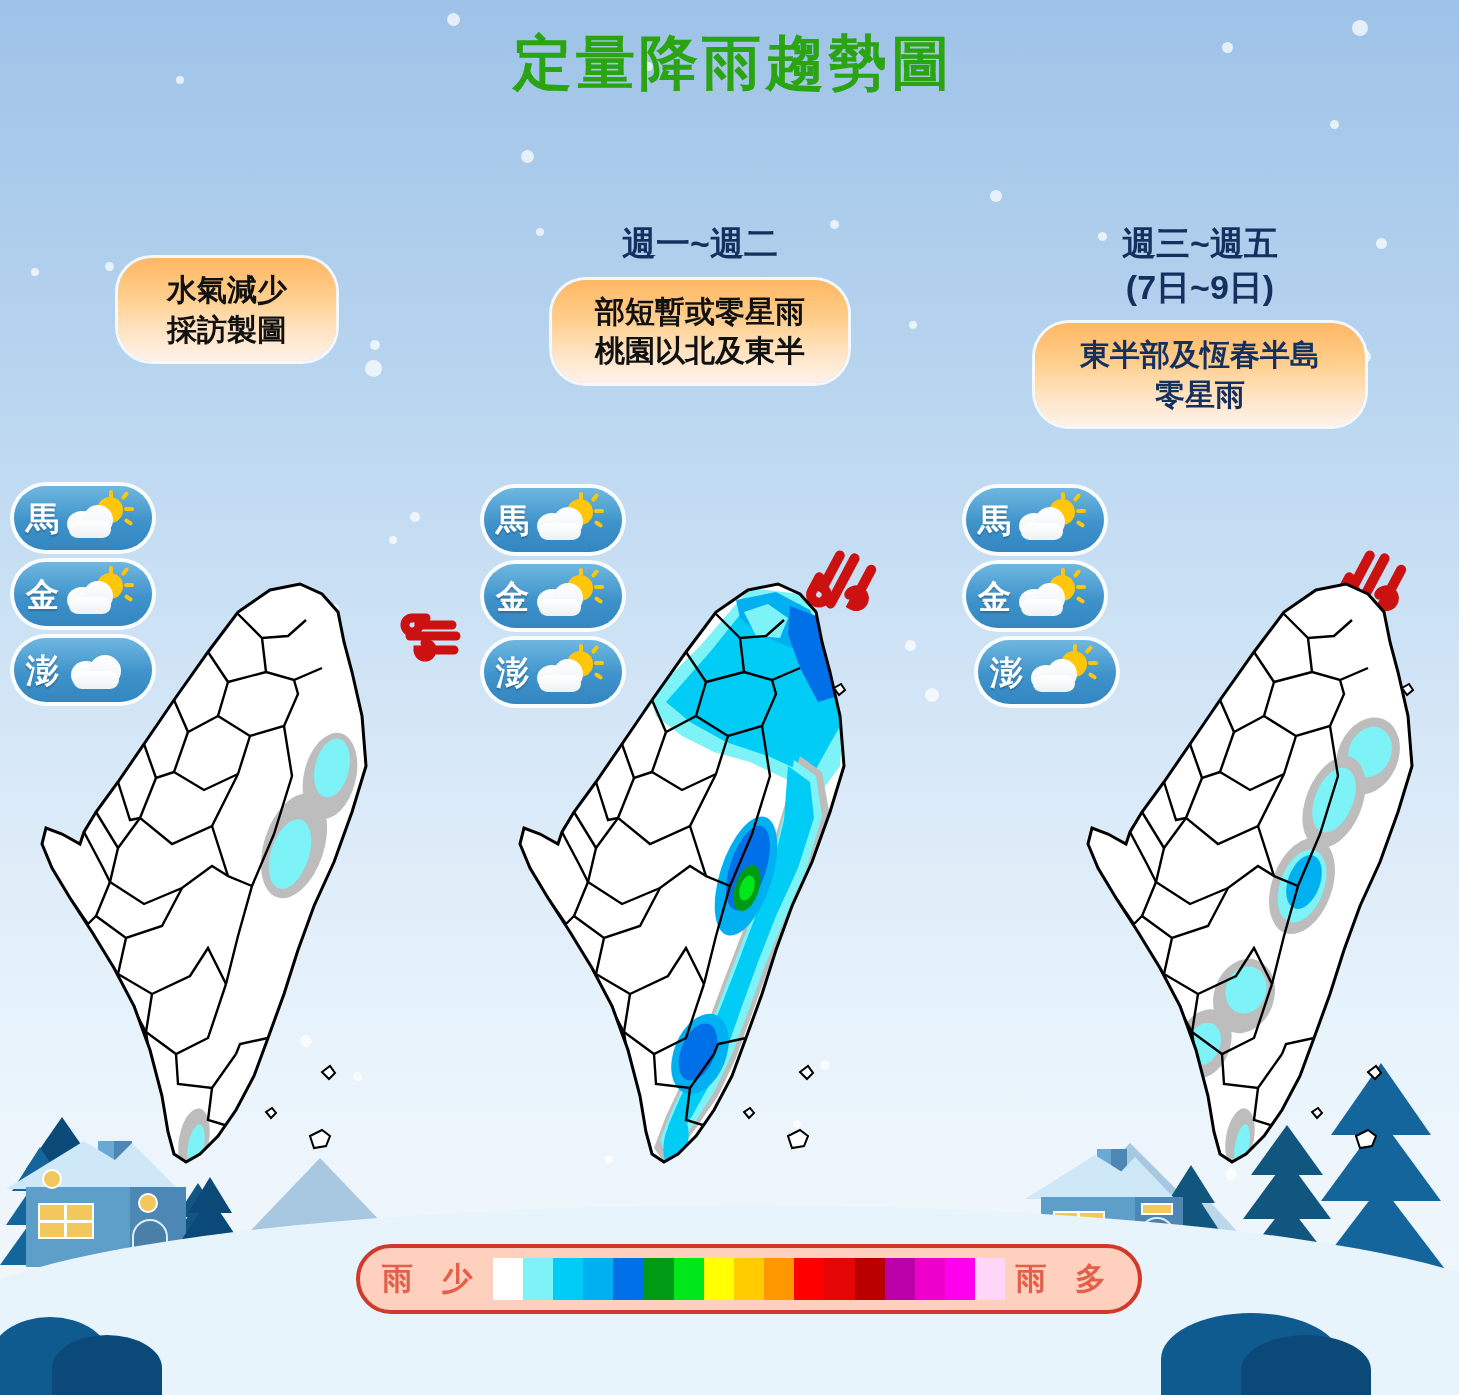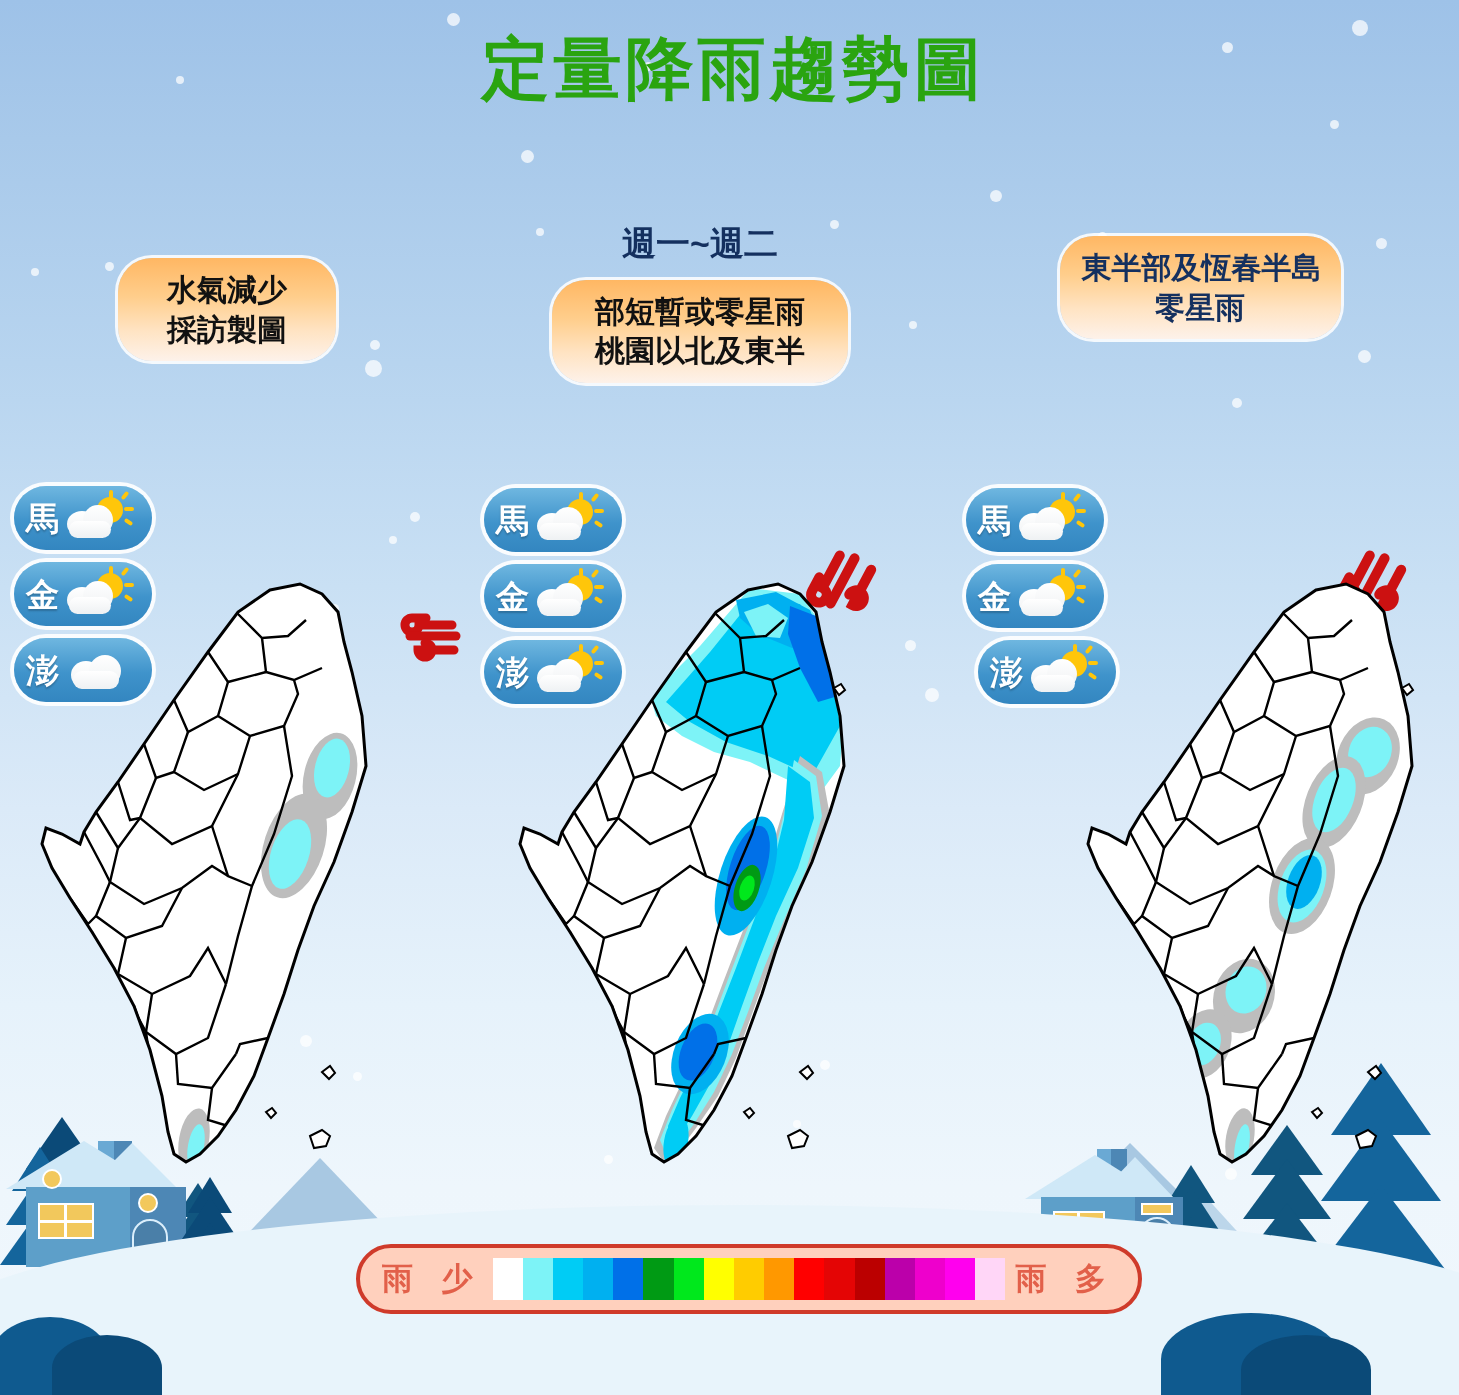--- a/index.html
+++ b/index.html
@@ -48,21 +48,21 @@
   .h-win { position:absolute; background:#f2c85c; border:2px solid #fff; }
   .h-door { position:absolute; background:#4a7fa8; border:2px solid #dbeefb;
             border-radius:18px 18px 0 0; }
   .h-circ { position:absolute; border-radius:50%; background:#f2c85c; border:2px solid #fff; }
   .bush { position:absolute; border-radius:50% 50% 0 0; background:#0f5a8f; }
   .bushd { position:absolute; border-radius:50% 50% 0 0; background:#0b4a78; }
 
   
   #title {
     position:absolute; top:34px; left:0; width:1459px; text-align:center;
-    font-size:68px; font-weight:bold; color:#2aa410; letter-spacing:4px;
+    font-size:59px; font-weight:bold; color:#2aa410; letter-spacing:4px;
     line-height:1.0; white-space:nowrap;padding-left:8px;
   }
 
   
   .col { position:absolute; top:218px; }
   .col-head {
     text-align:center; color:#14305f; font-weight:bold; font-size:34px;
     line-height:1.28; white-space:nowrap;
   }
   .pill {
@@ -510,21 +510,25 @@
       <g fill="#fff" stroke="#000" stroke-width="2">
         <path d="M300 496 l8 -6 l5 7 l-6 6 z"></path>
         <path d="M288 560 l12 -6 l8 6 l-4 10 l-12 2 z"></path>
         <path d="M244 536 l6 -4 l4 5 l-5 5 z"></path>
         <path d="M334 112 l7 -4 l4 6 l-6 5 z"></path>
       </g>
     </svg>
   </div>
 
   <div class="col" style="left:1000px;top:222px;width:400px;">
-    <div class="pill ink-navy" style="width:281px;">
+    <div class="col-head">
+      <div>週三~週五</div>
+      <div>(7日~9日)</div>
+    </div>
+    <div class="pill ink-navy" style="width:330px;">
       <div>東半部及恆春半島</div>
       <div>零星雨</div>
     </div>
   </div>
 
   <div class="badges" style="left:966px;top:488px;">
     <div class="badge">
       <span class="bl">馬</span>
       <span class="wicon">
         <span class="wsun" style="right:4px;top:2px;"></span>

